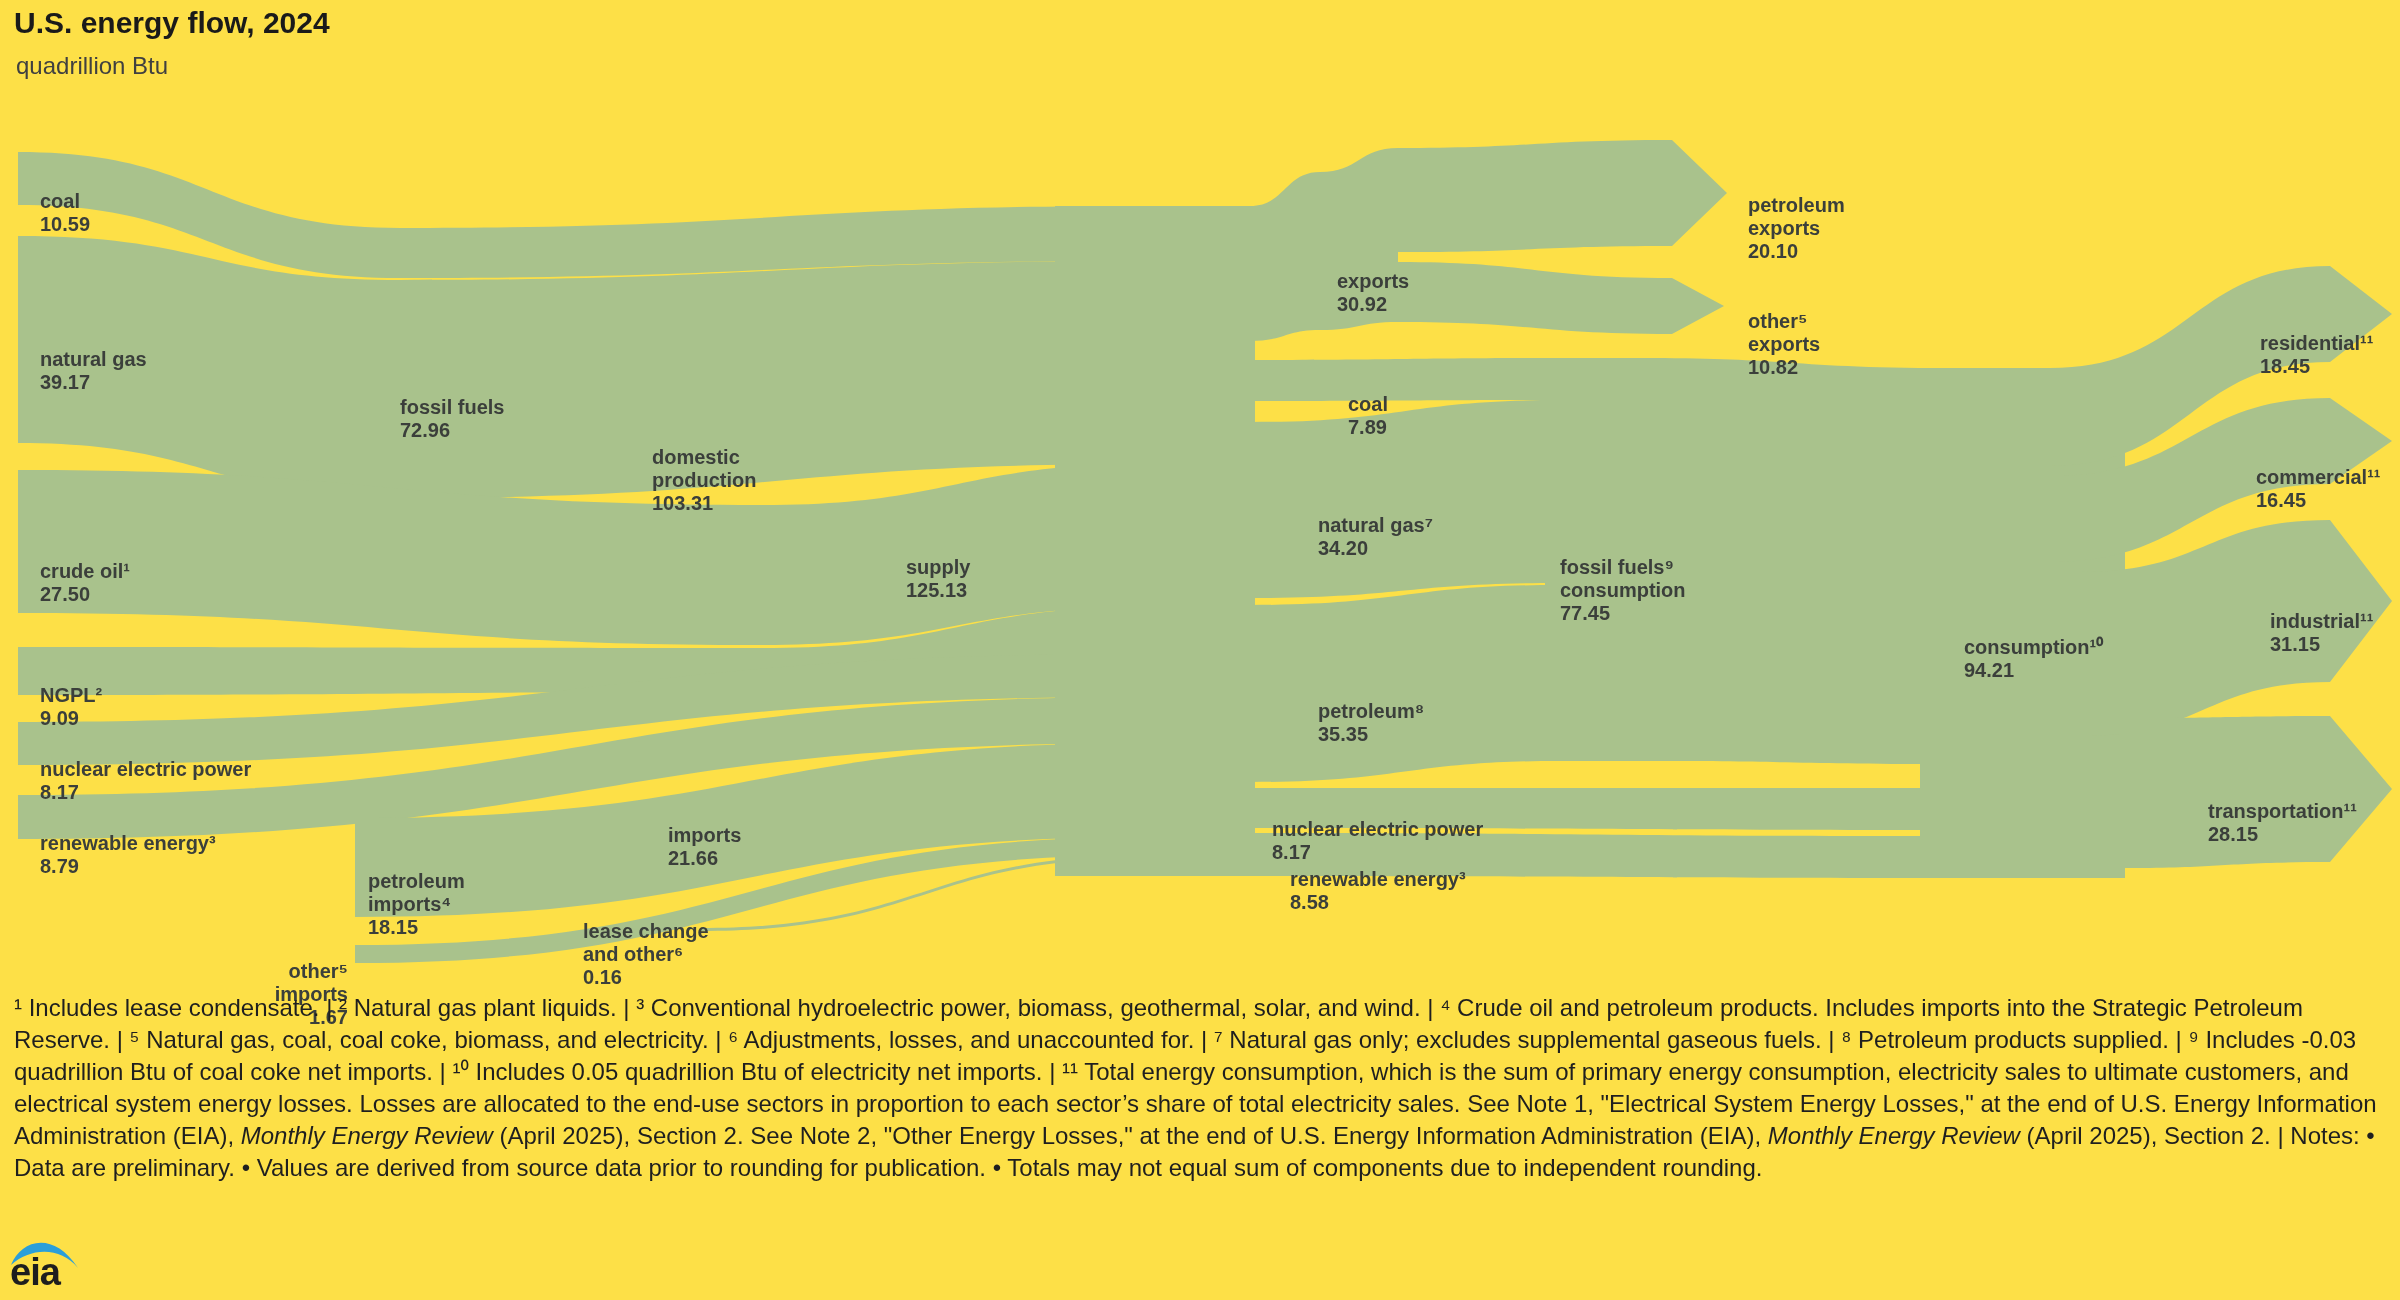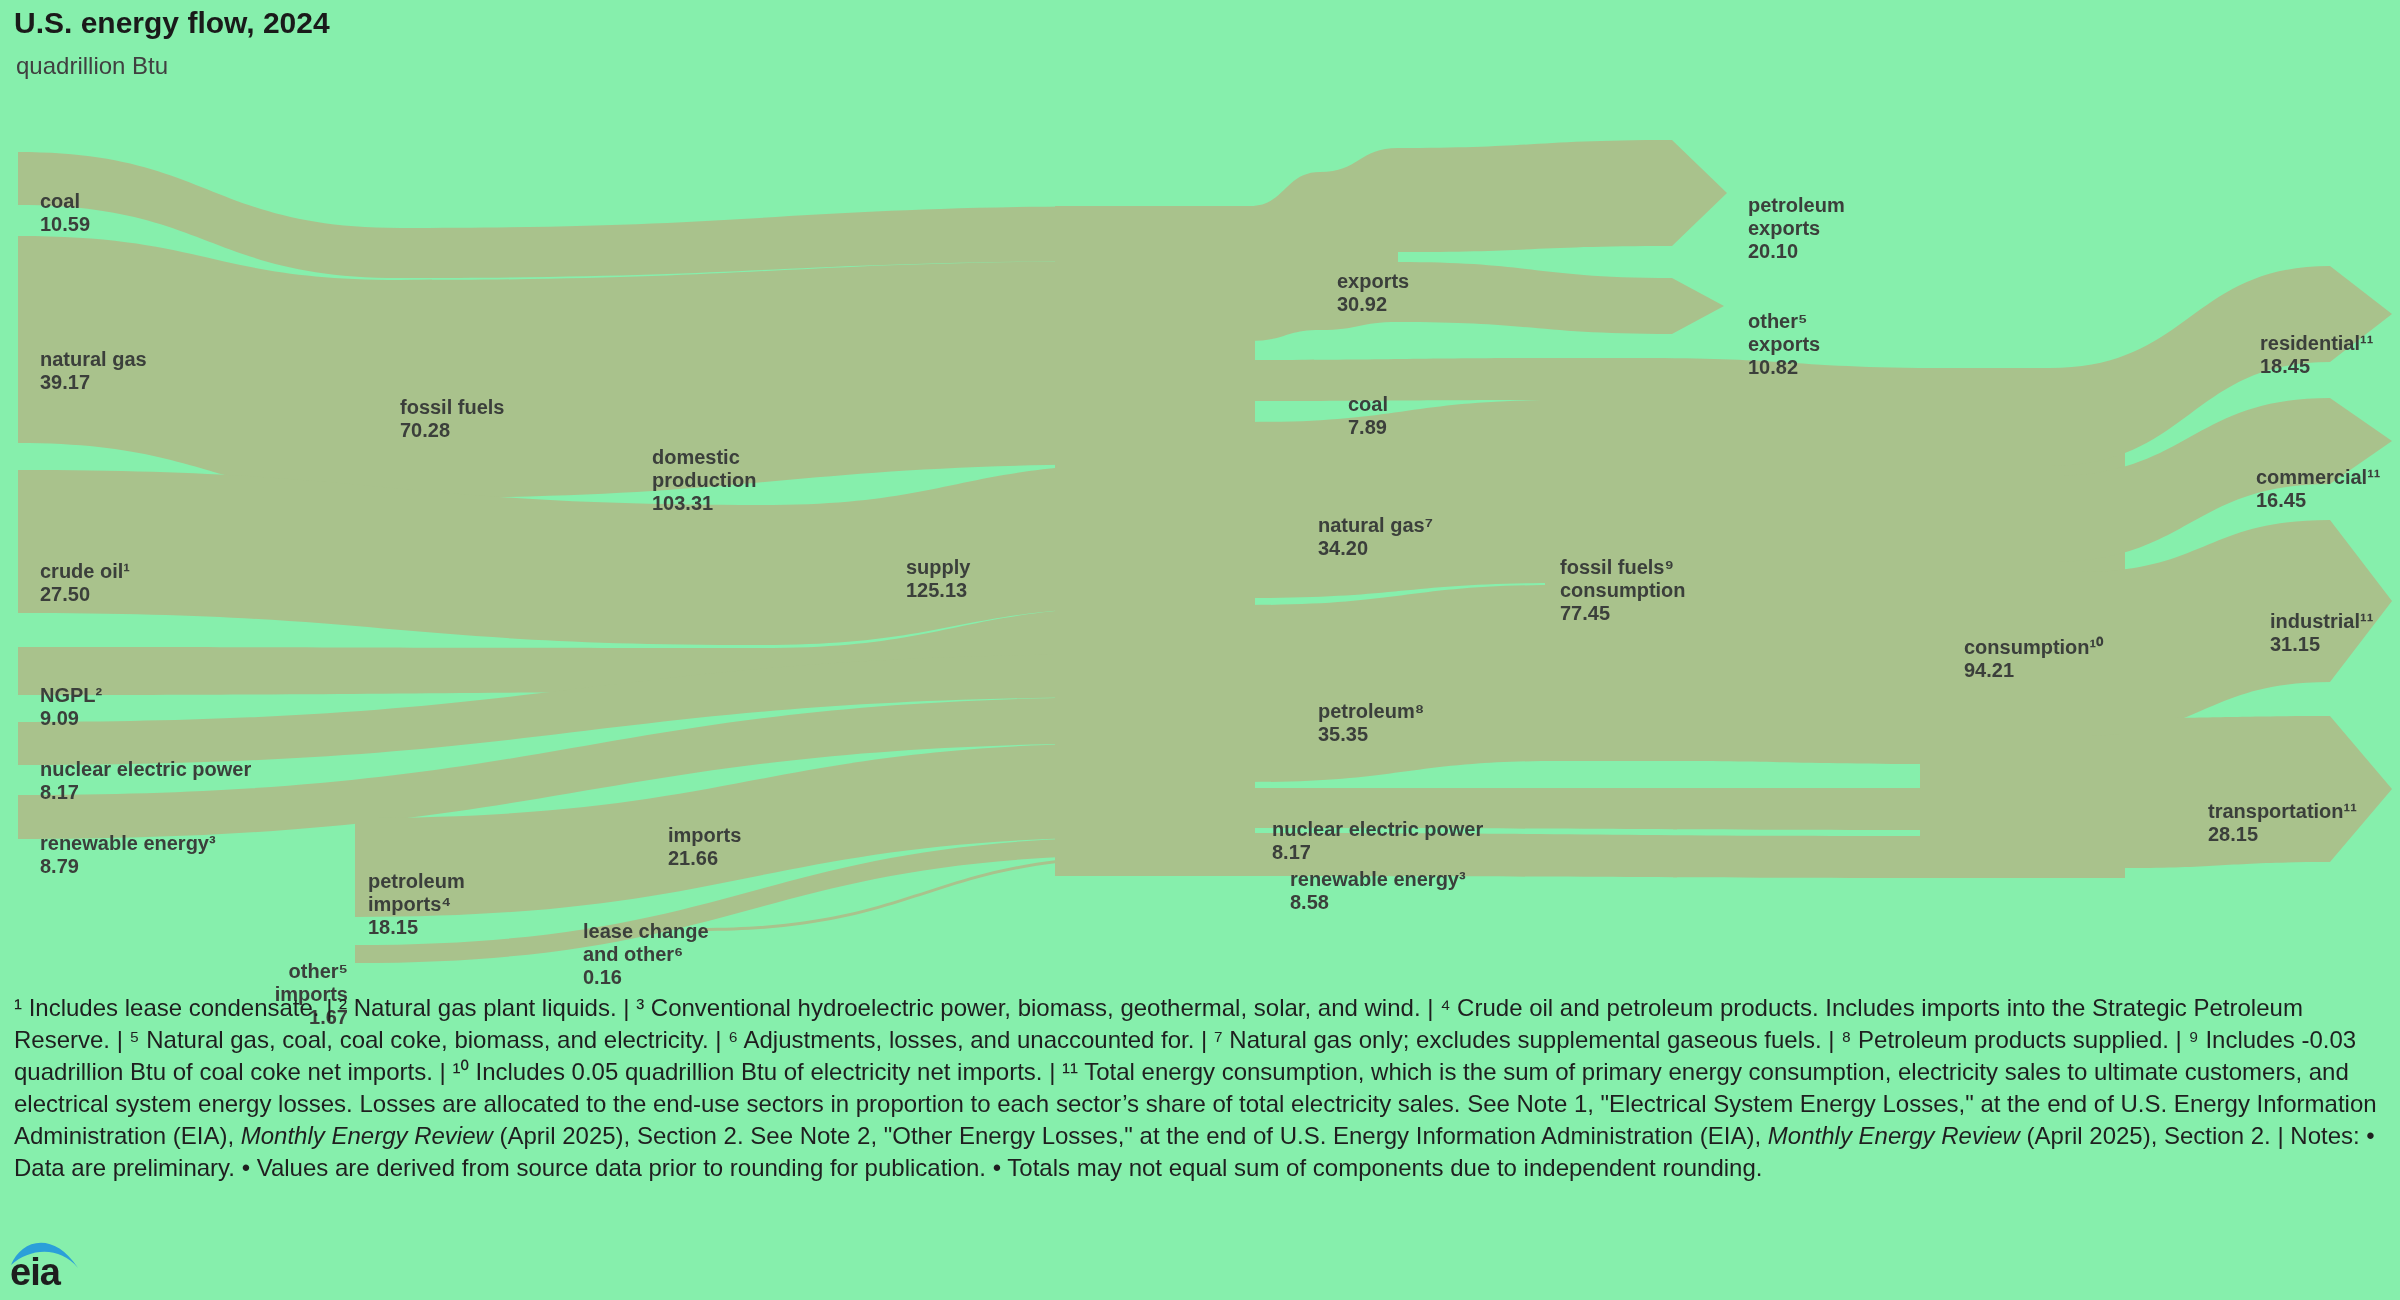--- a/index.html
+++ b/index.html
@@ -1,16 +1,16 @@
 <!DOCTYPE html>
 <html><head>
 <meta charset="utf-8">
 <style>
   html,body{margin:0;padding:0;background:#ffffff;}
-  .stage{position:relative;width:2400px;height:1300px;background:#86efac;overflow:hidden;
+  .stage{position:relative;width:2400px;height:1300px;background:#fde047;overflow:hidden;
          font-family:"Liberation Sans",sans-serif;}
   .title{position:absolute;left:14px;top:6px;font-size:30px;font-weight:bold;color:#1a1a1a;}
   .subtitle{position:absolute;left:16px;top:52px;font-size:24px;color:#404040;text-align:center;}
   svg.sankey{position:absolute;left:0;top:0;}
   .nl{position:absolute;font-size:20px;line-height:23px;font-weight:bold;color:#3b3f3b;}
   .nl .t{display:block;white-space:pre-line;margin-top:32px;}
   .nl .v{display:block;}
   .nl.ra{text-align:right;}
   .footnotes{position:absolute;left:14px;top:992px;width:2366px;font-size:24px;line-height:32px;color:#1f1f1f;}
   .footnotes i{font-style:italic;}
@@ -75,21 +75,21 @@
   <div class="nl" style="left:40px;top:726px">
     <span class="t">nuclear electric power</span>
     <span class="v">8.17</span>
   </div>
   <div class="nl" style="left:40px;top:800px">
     <span class="t">renewable energy³</span>
     <span class="v">8.79</span>
   </div>
   <div class="nl" style="left:400px;top:364px">
     <span class="t">fossil fuels</span>
-    <span class="v">70.28</span>
+    <span class="v">72.96</span>
   </div>
   <div class="nl" style="left:652px;top:414px">
     <span class="t">domestic
 production</span>
     <span class="v">103.31</span>
   </div>
   <div class="nl" style="left:368px;top:838px">
     <span class="t">petroleum
 imports⁴</span>
     <span class="v">18.15</span>

